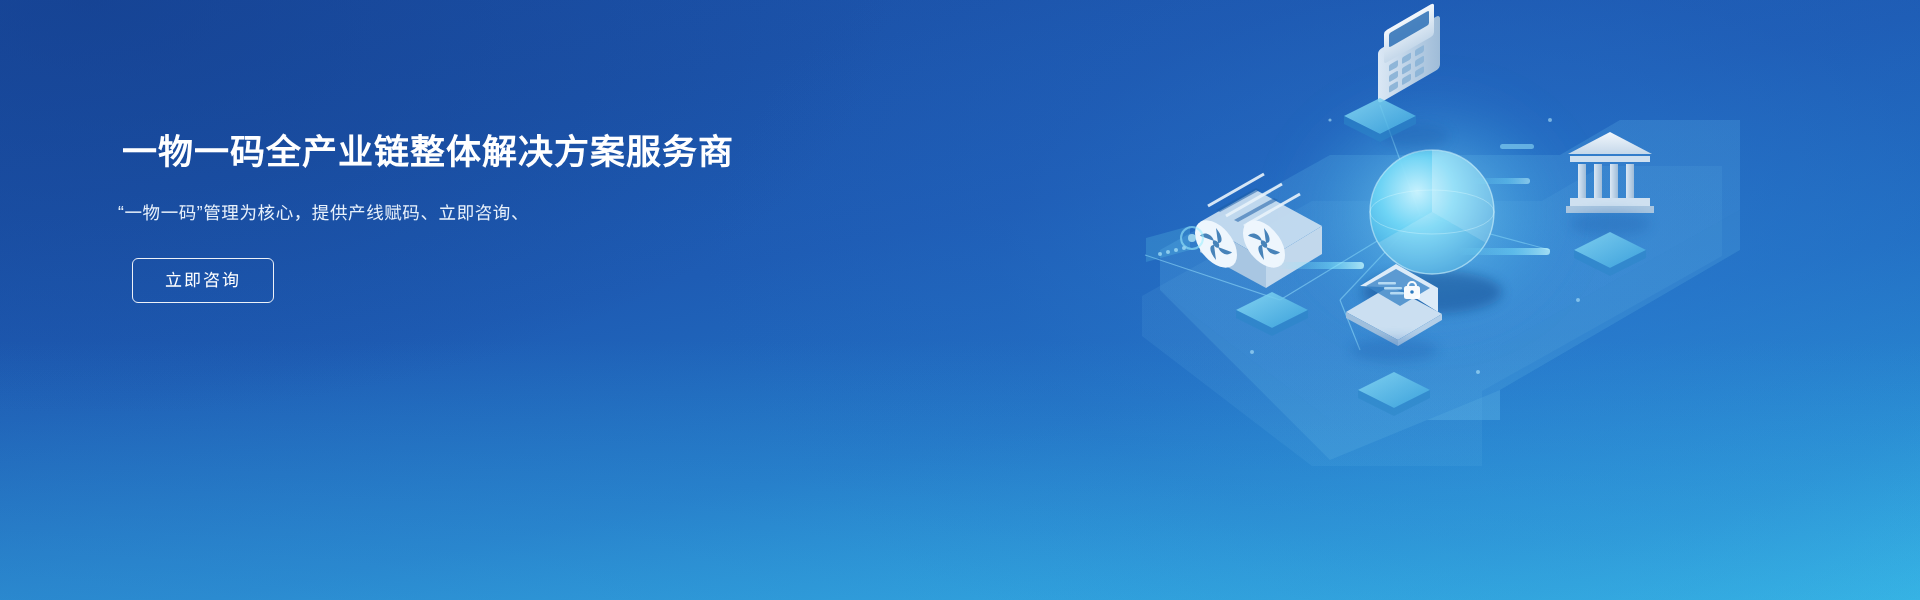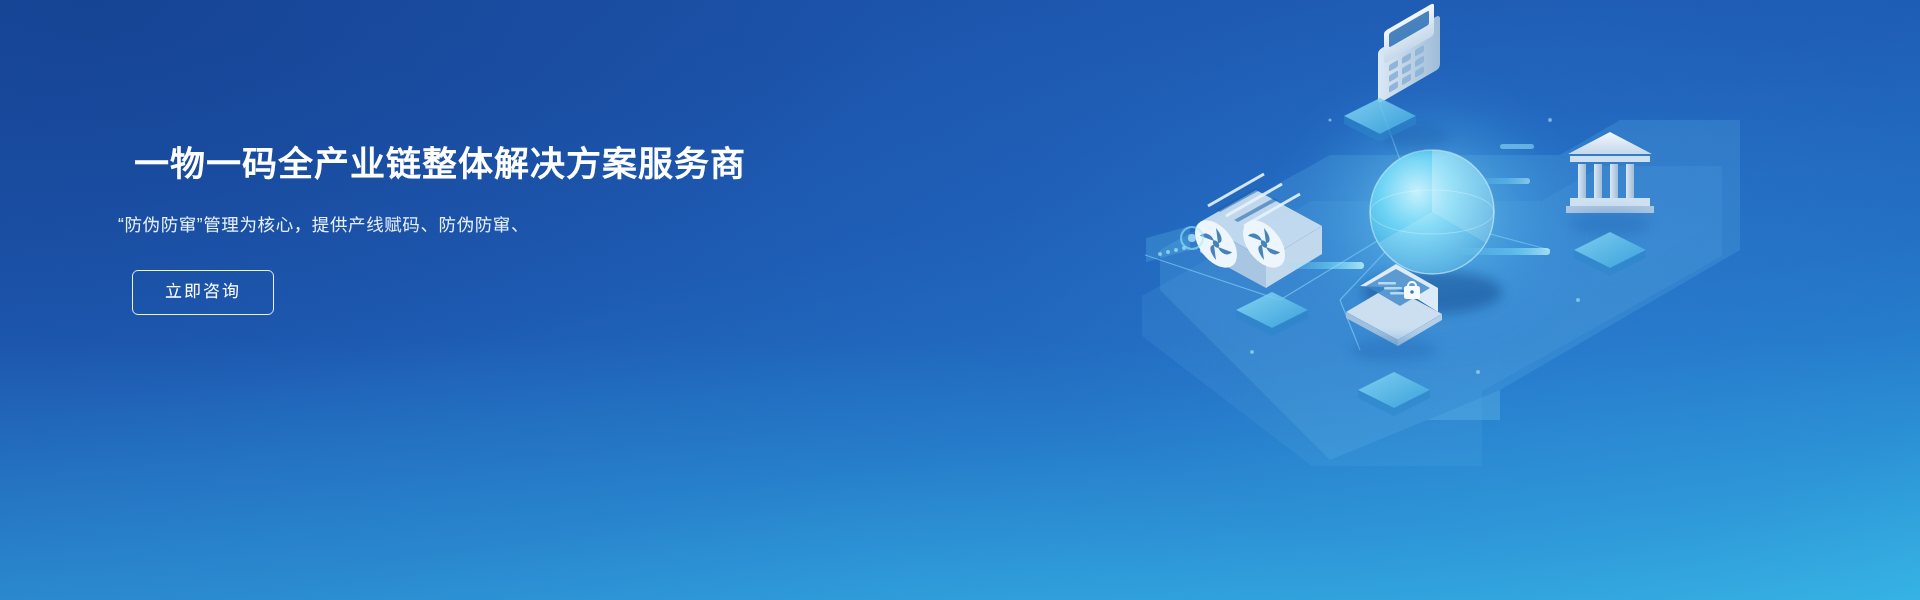--- a/index.html
+++ b/index.html
@@ -25,21 +25,21 @@
     position:absolute;left:0;bottom:0;width:1920px;height:260px;
     background:linear-gradient(to top, rgba(60,186,232,0.35) 0%, rgba(60,186,232,0) 100%);
     pointer-events:none;
   }
 
   
   .copy{
     position:absolute;left:118px;top:126px;width:700px;
   }
   .headline{
-    margin:16px;
+    margin:4px;
     font-size:35px;
     font-weight:bold;
     letter-spacing:1px;
     color:#ffffff;
     line-height:1.25;
     white-space:nowrap;
   }
   .subcopy{
     margin-top:22px;
     font-size:17.5px;
@@ -54,21 +54,21 @@
     margin-left:14px;
     padding:13px 32px;
     border:1px solid rgba(255,255,255,0.92);
     border-radius:6px;
     color:#ffffff;
     font-size:17px;
     letter-spacing:2px;
     background:transparent;
     cursor:pointer;
     line-height:1;
-    font-family:Liberation Mono, monospace;
+    font-family:Liberation Serif, serif;
   }
 
   
   .art{
     position:absolute;right:0;top:0;width:1060px;height:600px;
   }
   .art svg{display:block;width:100%;height:100%;}
 </style>
 </head>
 <body>
@@ -291,19 +291,19 @@
           <circle cx="618" cy="372" r="2"></circle>
         <circle cx="470" cy="120" r="1.6"></circle>
       </g>
     </svg>
   </div>
 
   <div class="copy">
     <h1 class="headline">一物一码全产业链整体解决方案服务商</h1>
 
     <div class="subcopy">
-      <span class="subline">“防伪防窜”管理为核心，提供产线赋码、防伪防窜、</span>
+      <span class="subline">“一物一码”管理为核心，提供产线赋码、立即咨询、</span>
     </div>
 
     <button class="cta">立即咨询</button>
   </div>
 
 </div>
 
 </body></html>

